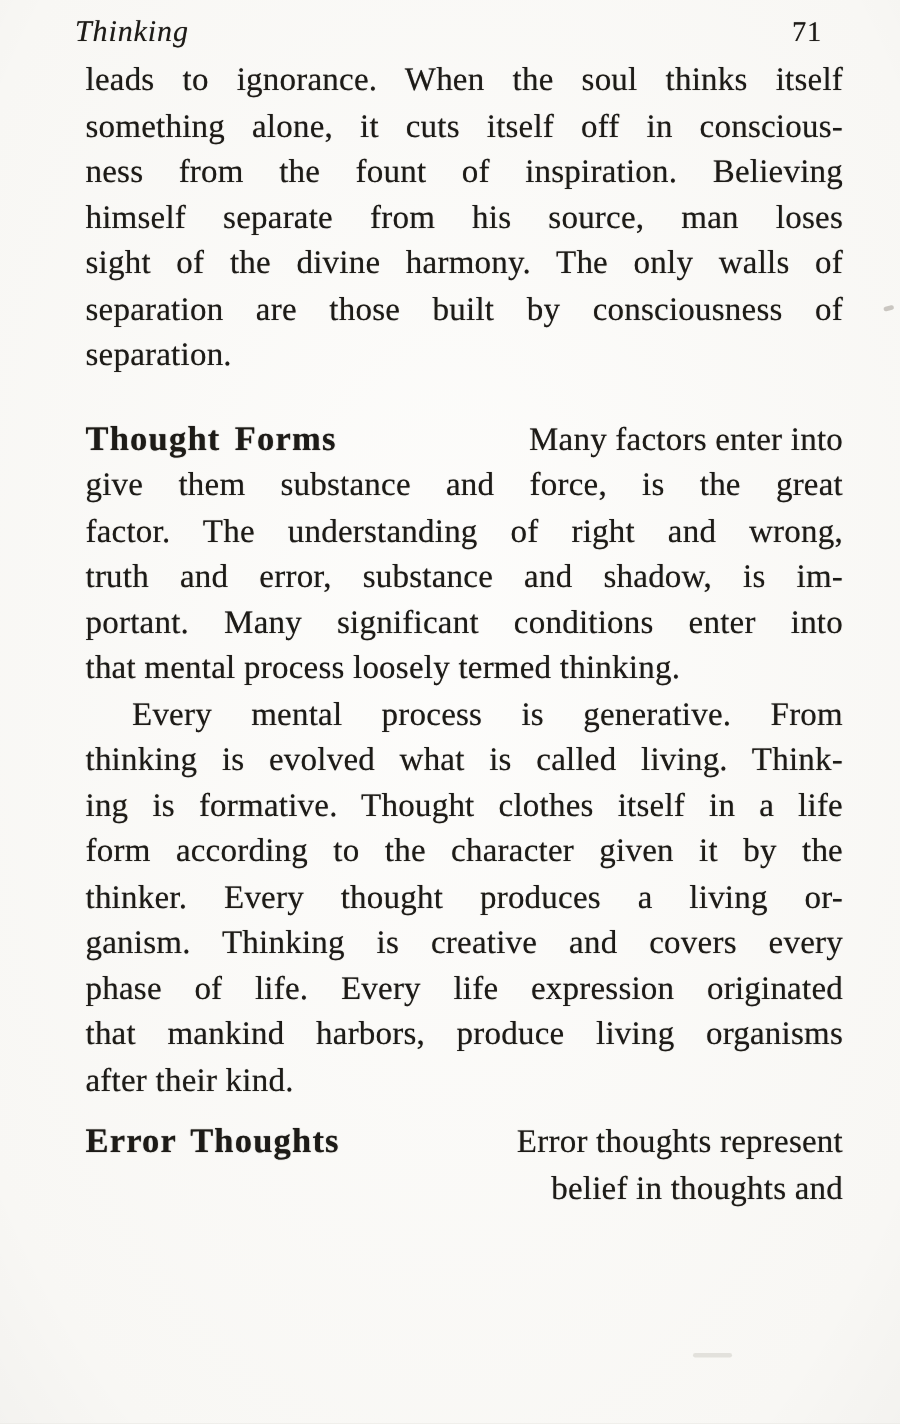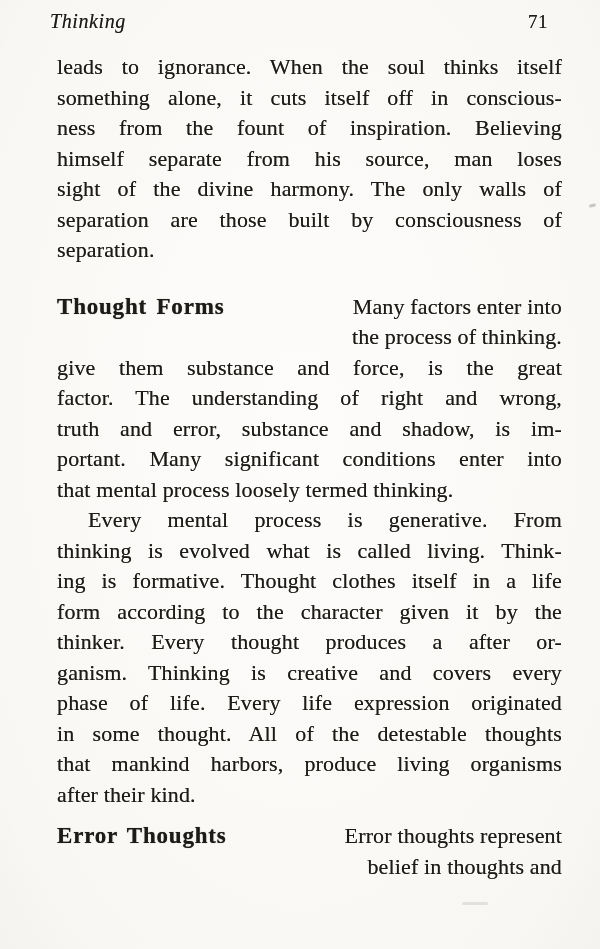--- a/index.html
+++ b/index.html
@@ -31,21 +31,21 @@
     font-size: 20px;
     letter-spacing: 0.6px;
     text-shadow: 0 0 0.5px rgba(25,22,18,0.6);
   }
   .page-number {
     font-size: 19px;
     letter-spacing: 0.5px;
     text-shadow: 0 0 0.5px rgba(25,22,18,0.6);
   }
   .page-body {
-    margin: 18px 38px 0 57px;
+    margin: 4px 38px 0 57px;
     width: 505px;
     font-size: 22px;
     line-height: 30.5px;
     letter-spacing: 0.15px;
     text-shadow: 0 0 0.55px rgba(25,22,18,0.65);
   }
   .block { margin: 0; }
   .block.section { margin-top: 26px; }
   .block.section:last-child { margin-top: 11px; }
   .line {
@@ -93,36 +93,34 @@
         <div class="line">himself separate from his source, man loses</div>
         <div class="line">sight of the divine harmony. The only walls of</div>
         <div class="line">separation are those built by consciousness of</div>
         <div class="line flush">separation.</div>
       </div>
       <div class="block section">
         <div class="sec-row">
           <span class="sec-heading">Thought Forms</span>
           <span class="sec-intro">Many factors enter into</span>
         </div>
-        <div class="sec-intro-line">the process of thinking.</div>
         <div class="line">give them substance and force, is the great</div>
         <div class="line">factor. The understanding of right and wrong,</div>
         <div class="line">truth and error, substance and shadow, is im-</div>
         <div class="line">portant. Many significant conditions enter into</div>
         <div class="line flush">that mental process loosely termed thinking.</div>
       </div>
       <div class="block paragraph">
         <div class="line indent">Every mental process is generative. From</div>
         <div class="line">thinking is evolved what is called living. Think-</div>
         <div class="line">ing is formative. Thought clothes itself in a life</div>
         <div class="line">form according to the character given it by the</div>
-        <div class="line">thinker. Every thought produces a after or-</div>
+        <div class="line">thinker. Every thought produces a living or-</div>
         <div class="line">ganism. Thinking is creative and covers every</div>
         <div class="line">phase of life. Every life expression originated</div>
-        <div class="line">in some thought. All of the detestable thoughts</div>
         <div class="line">that mankind harbors, produce living organisms</div>
         <div class="line flush">after their kind.</div>
       </div>
       <div class="block section">
         <div class="sec-row">
           <span class="sec-heading">Error Thoughts</span>
           <span class="sec-intro">Error thoughts represent</span>
         </div>
         <div class="sec-intro-line">belief in thoughts and</div>
       </div>

